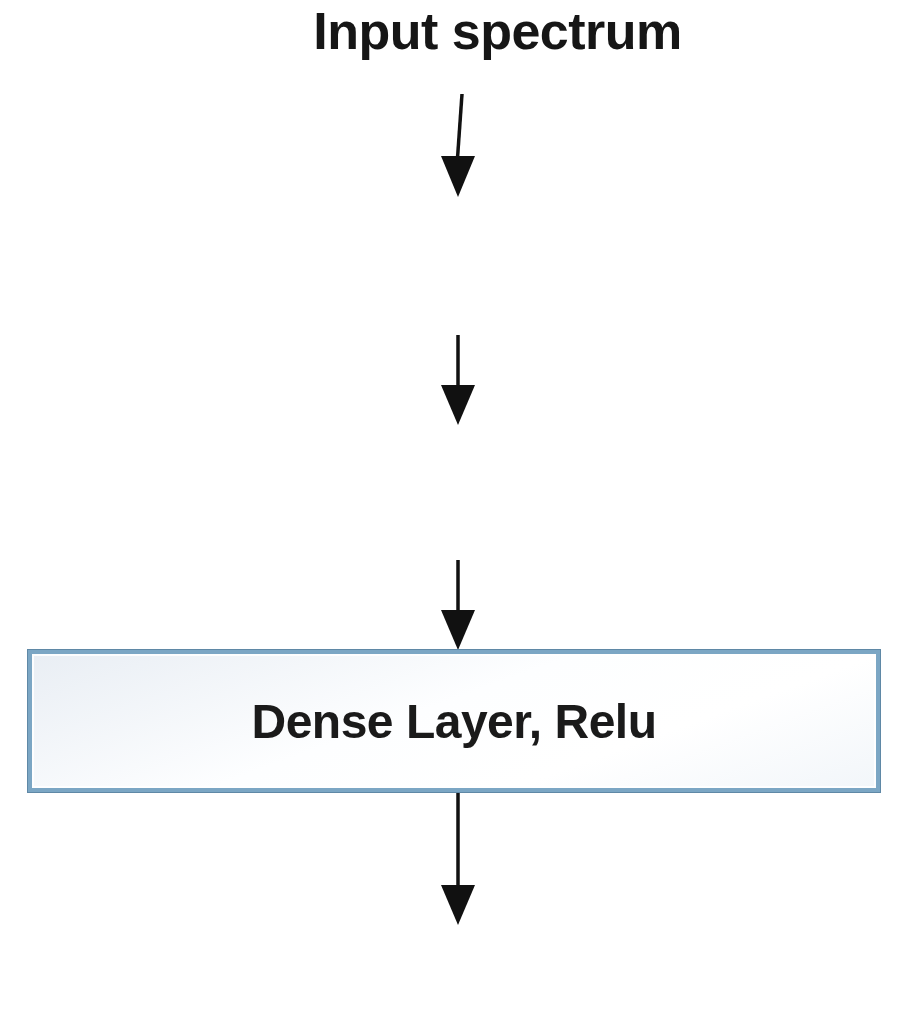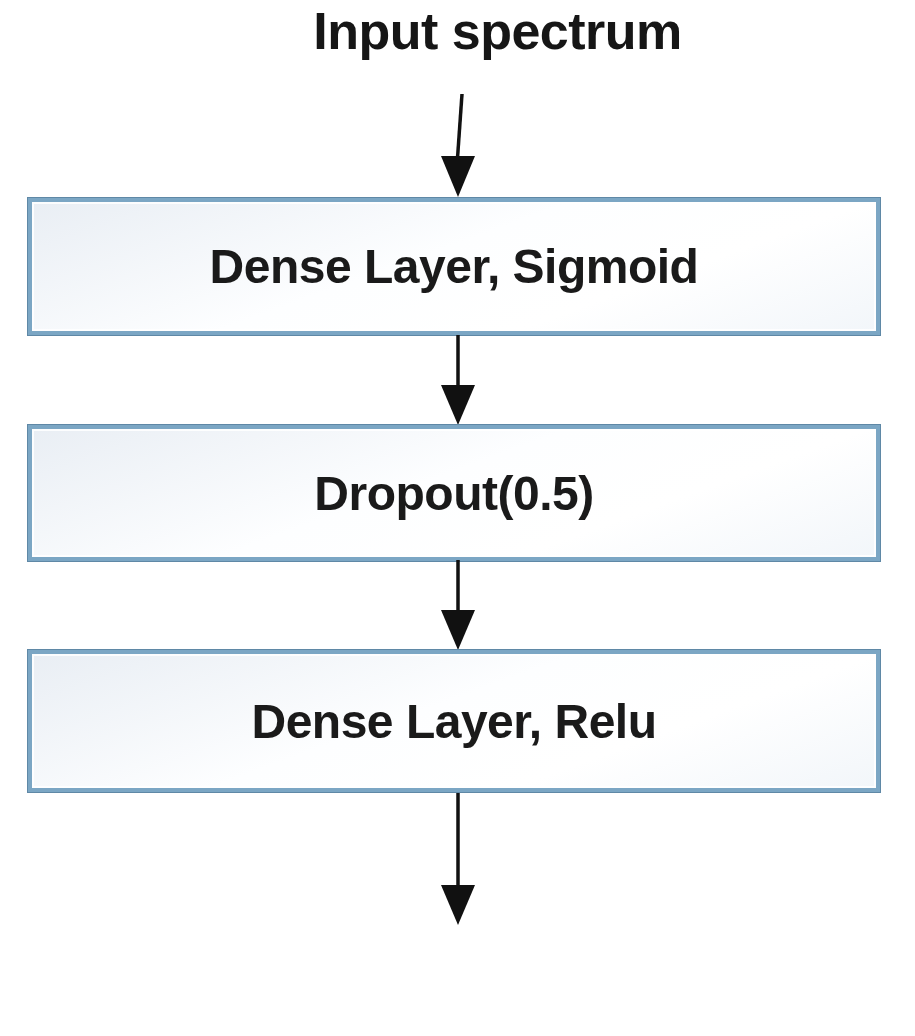--- a/index.html
+++ b/index.html
@@ -60,32 +60,26 @@
 
 <div class="canvas">
 
   <div class="flow-label title-label">Input spectrum</div>
 
   <svg class="arrow-svg a1" width="44" height="107" viewBox="0 0 44 107">
     <line x1="26" y1="2" x2="21.5" y2="66" stroke="#111111" stroke-width="3.5"></line>
     <polygon points="5,64 39,64 22,105" fill="#111111"></polygon>
   </svg>
 
-  <div class="node-box box-1">
-    <span class="node-label">Dense Layer, Sigmoid</span>
-  </div>
 
   <svg class="arrow-svg a2" width="44" height="92" viewBox="0 0 44 92">
     <line x1="22" y1="0" x2="22" y2="52" stroke="#111111" stroke-width="3.5"></line>
     <polygon points="5,50 39,50 22,90" fill="#111111"></polygon>
   </svg>
 
-  <div class="node-box box-2">
-    <span class="node-label">Dropout(0.5)</span>
-  </div>
 
   <svg class="arrow-svg a3" width="44" height="92" viewBox="0 0 44 92">
     <line x1="22" y1="0" x2="22" y2="52" stroke="#111111" stroke-width="3.5"></line>
     <polygon points="5,50 39,50 22,90" fill="#111111"></polygon>
   </svg>
 
   <div class="node-box box-3">
     <span class="node-label">Dense Layer, Relu</span>
   </div>
 

